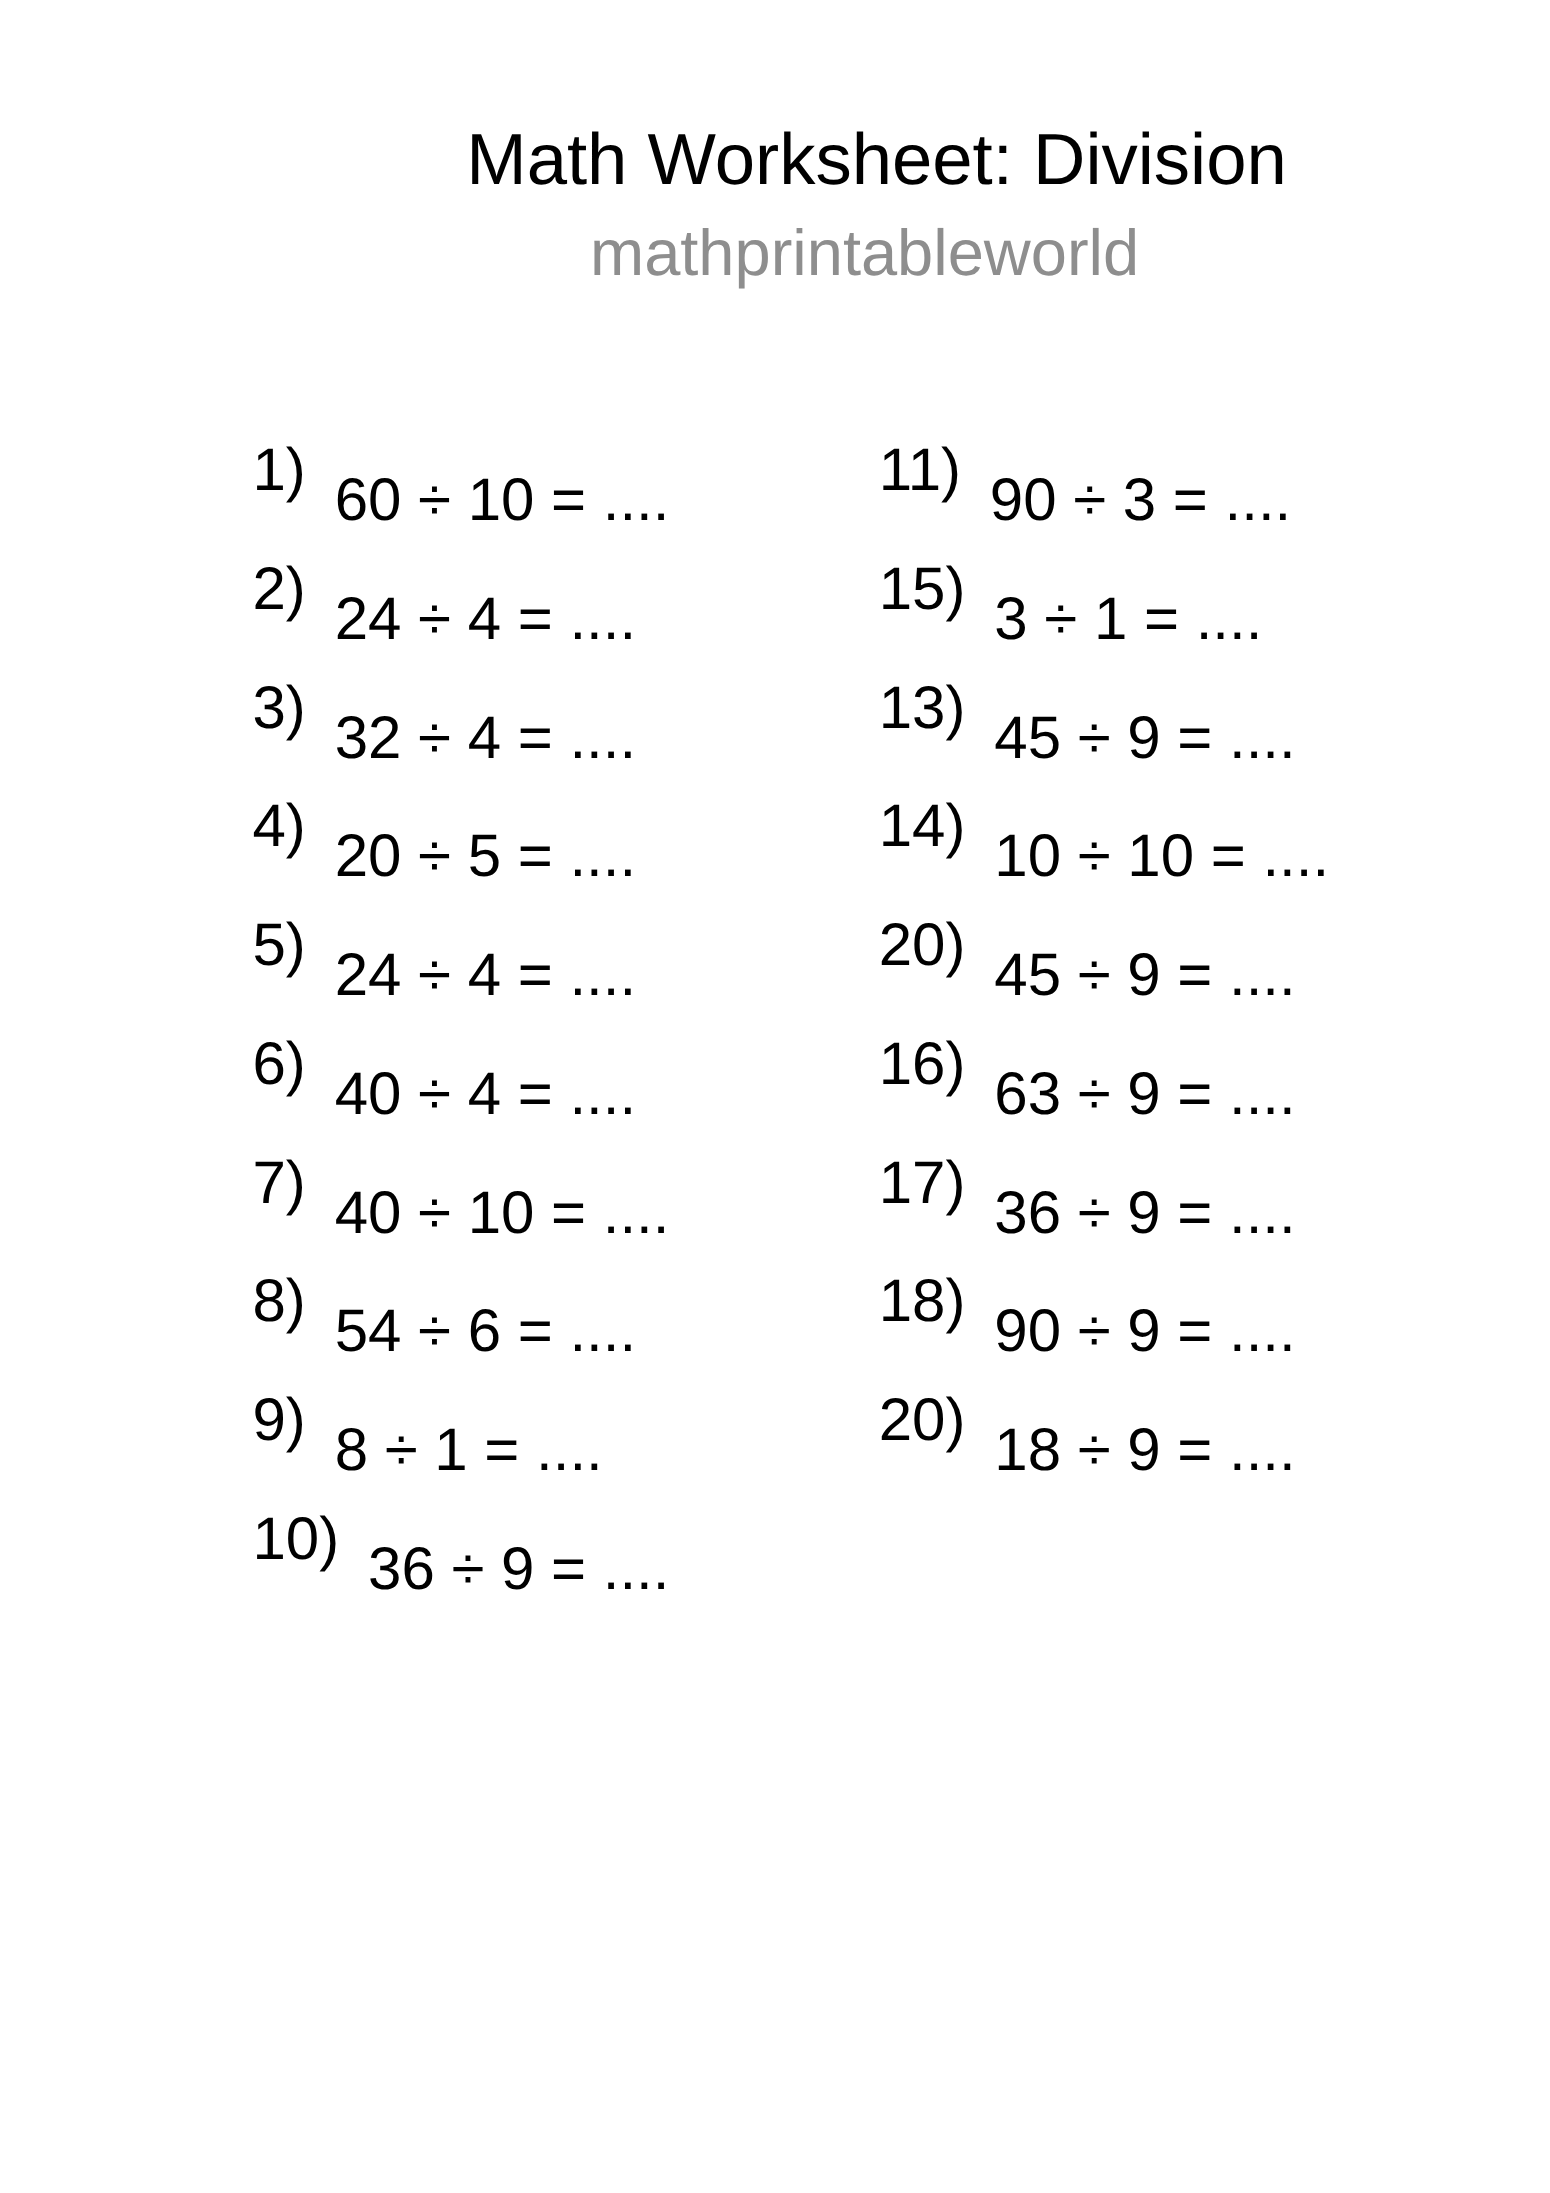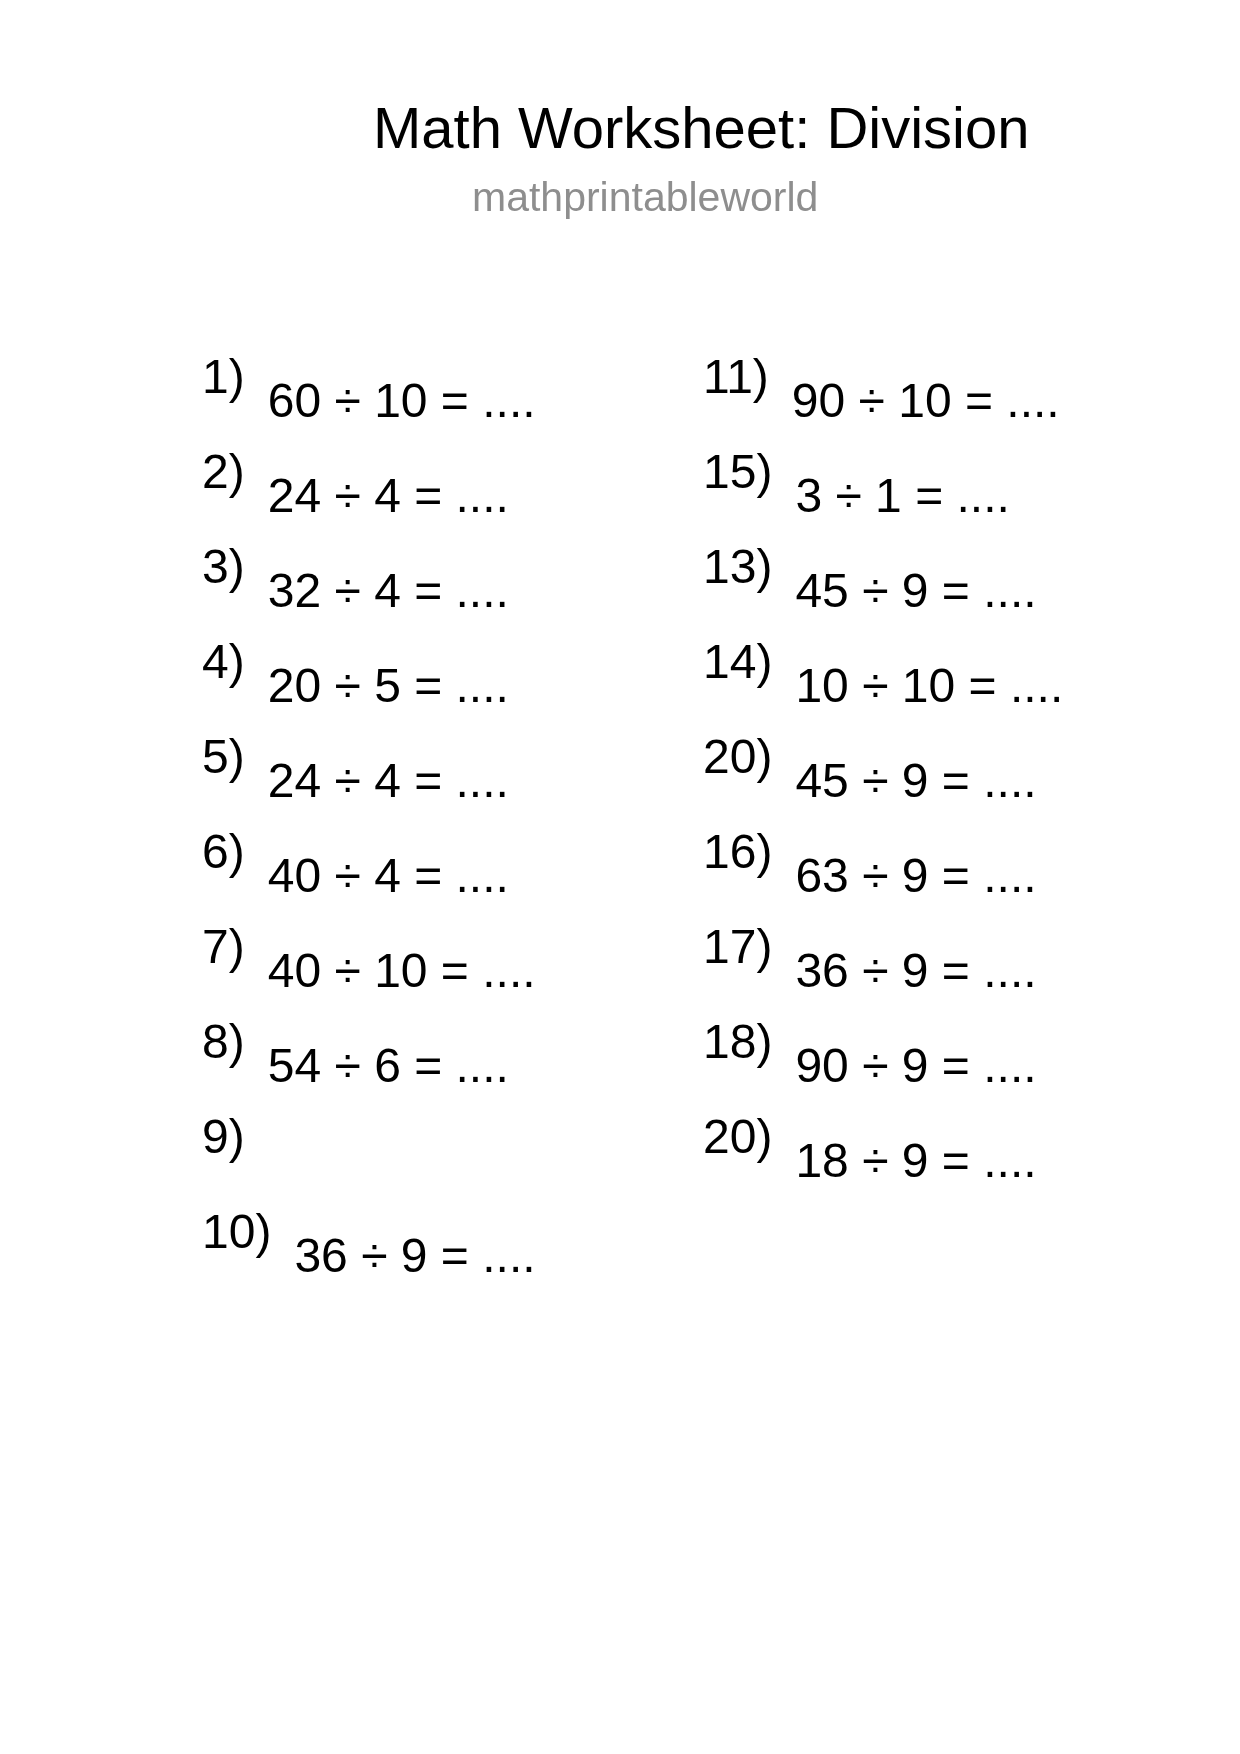--- a/index.html
+++ b/index.html
@@ -23,21 +23,21 @@
     font-size: 58px;
     line-height: 1;
     color: #000000;
     white-space: nowrap;
     letter-spacing: 0px;
   }
   .subtitle {
     position: absolute;
     left: 472px;
     top: 177px;
-    font-size: 41px;
+    font-size: 52px;
     line-height: 1;
     color: #8e8e8e;
     white-space: nowrap;
   }
   .column {
     position: absolute;
     top: 329px;
   }
   .column.left  { left: 202px; }
   .column.right { left: 703px; }
@@ -91,30 +91,31 @@
       <div class="problem-row">
         <span class="problem-number">7)</span>
         <span class="problem-expression">40 ÷ 10 = ....</span>
       </div>
       <div class="problem-row">
         <span class="problem-number">8)</span>
         <span class="problem-expression">54 ÷ 6 = ....</span>
       </div>
       <div class="problem-row">
         <span class="problem-number">9)</span>
+        <span class="problem-expression">8 ÷ 1 = ....</span>
       </div>
       <div class="problem-row">
         <span class="problem-number">10)</span>
         <span class="problem-expression">36 ÷ 9 = ....</span>
       </div>
     </div>
   <div class="column right">
       <div class="problem-row">
         <span class="problem-number">11)</span>
-        <span class="problem-expression">90 ÷ 10 = ....</span>
+        <span class="problem-expression">90 ÷ 3 = ....</span>
       </div>
       <div class="problem-row">
         <span class="problem-number">15)</span>
         <span class="problem-expression">3 ÷ 1 = ....</span>
       </div>
       <div class="problem-row">
         <span class="problem-number">13)</span>
         <span class="problem-expression">45 ÷ 9 = ....</span>
       </div>
       <div class="problem-row">

